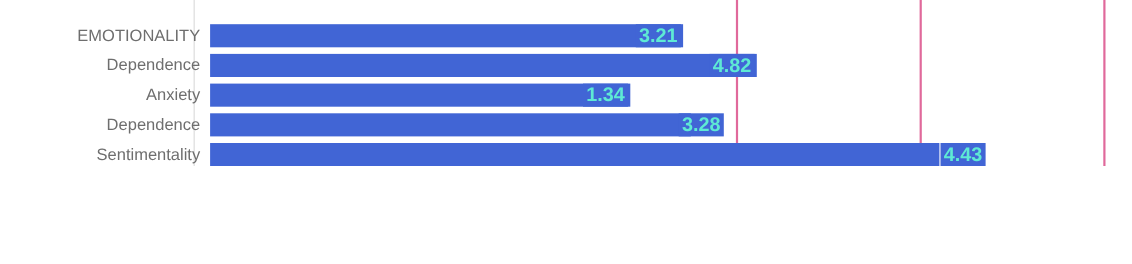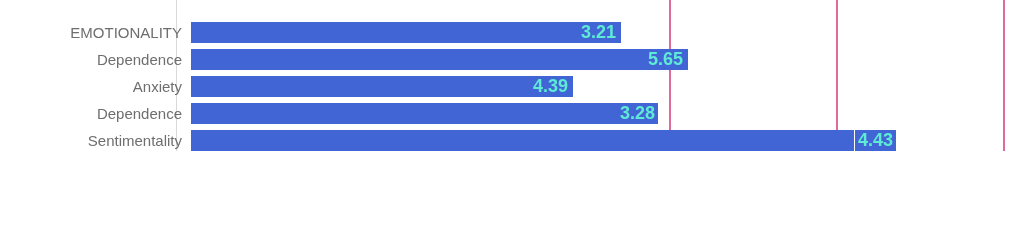--- a/index.html
+++ b/index.html
@@ -123,29 +123,29 @@
       <div class="bar-track" style="width:430px;">
         <div class="bar" style="width:430px;"></div>
         <span class="value-label inside">3.21</span>
       </div>
     </div>
 
     <div class="row" style="top:34px;">
       <div class="cat-label">Dependence</div>
       <div class="bar-track" style="width:497px;">
         <div class="bar" style="width:497px;"></div>
-        <span class="value-label inside">5.65</span>
+        <span class="value-label inside">4.82</span>
       </div>
     </div>
 
     <div class="row" style="top:61px;">
       <div class="cat-label">Anxiety</div>
       <div class="bar-track" style="width:382px;">
         <div class="bar" style="width:382px;"></div>
-        <span class="value-label inside">4.39</span>
+        <span class="value-label inside">1.34</span>
       </div>
     </div>
 
     <div class="row" style="top:88px;text-decoration:underline;">
       <div class="cat-label">Dependence</div>
       <div class="bar-track" style="width:437px;padding-left:32px;">
         <div class="bar" style="width:437px;"></div>
         <span class="value-label inside">3.28</span>
       </div>
     </div>

